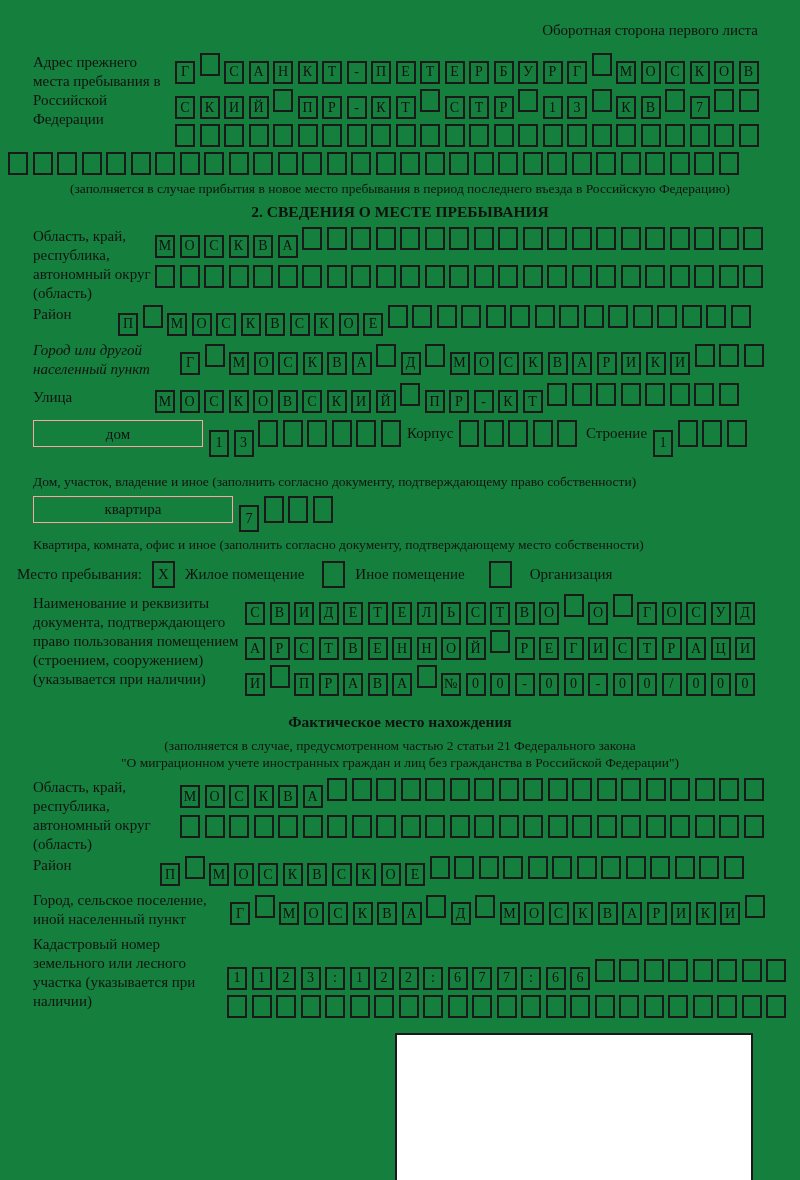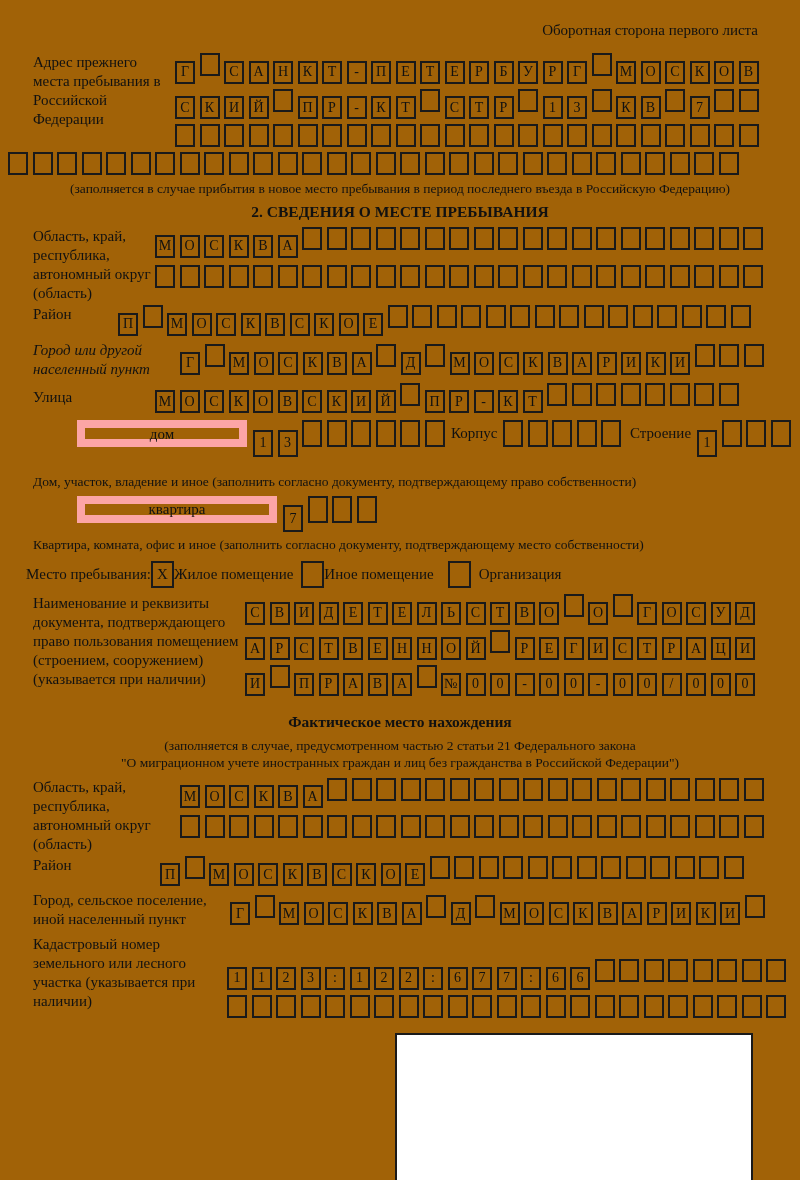--- a/index.html
+++ b/index.html
@@ -1,46 +1,46 @@
 <!DOCTYPE html>
 <html><head>
 <meta charset="utf-8">
 <style>
   html,body{margin:0;padding:0;background:#fff;}
   .page{
     width:800px;height:1180px;box-sizing:border-box;position:relative;
-    font-family:"Liberation Serif","DejaVu Serif",serif;color:#111;background:#a16207;overflow:hidden;
+    font-family:"Liberation Serif","DejaVu Serif",serif;color:#111;background:#15803d;overflow:hidden;
   }
   .header-note{text-align:right;padding:22px 42px 0 0;font-size:15px;}
   .frow{display:flex;align-items:flex-start;}
   .lbl{box-sizing:border-box;padding-left:33px;font-size:15px;line-height:19px;flex:0 0 auto;}
   .cellcol{flex:0 0 auto;}
   .cellrow{white-space:nowrap;line-height:0;margin-bottom:5px;}
   .cell{
     display:inline-flex;box-sizing:border-box;width:20px;height:23px;margin-right:4.5px;
     border:2px solid #1a1a1a;align-items:center;justify-content:center;
     font-size:14px;line-height:1;font-family:"Liberation Serif","DejaVu Serif",serif;
   }
   .fullrow{margin-left:8px;}
   .note{font-size:13.5px;line-height:17px;}
   .center{text-align:center;}
   .leftnote{padding-left:33px;}
   .sec-title{text-align:center;font-weight:bold;font-size:15.5px;margin:6px 0 6px 0;}
   .wide-box{
-    display:inline-flex;box-sizing:border-box;height:27px;border:8px solid #fca5a5;
-    align-items:center;justify-content:center;font-size:15px;vertical-align:top;margin-left:44px;
+    display:inline-flex;box-sizing:border-box;height:27px;border:1px solid #fca5a5;
+    align-items:center;justify-content:center;font-size:15px;vertical-align:top;
   }
   .inline-lbl{display:inline-block;font-size:15px;line-height:27px;vertical-align:top;}
   .house-row{white-space:nowrap;line-height:0;}
   .house-row .cell{height:27px;}
   .checkbox{
     display:inline-flex;box-sizing:border-box;width:23px;height:27px;border:2px solid #1a1a1a;
     align-items:center;justify-content:center;font-size:15px;vertical-align:middle;
   }
-  .stay-row{font-size:15px;padding-left:26px;display:flex;align-items:center;text-align:center;}
+  .stay-row{font-size:15px;padding-left:17px;display:flex;align-items:center;gap:10px;text-align:center;}
   .stamp-box{box-sizing:border-box;border:2px solid #1a1a1a;background:#fff;}
 </style>
 </head>
 <body>
 
 <div class="page">
 
   <div class="header-note">Оборотная сторона первого листа</div>
 
   <div class="frow" style="margin-top:14px;">

